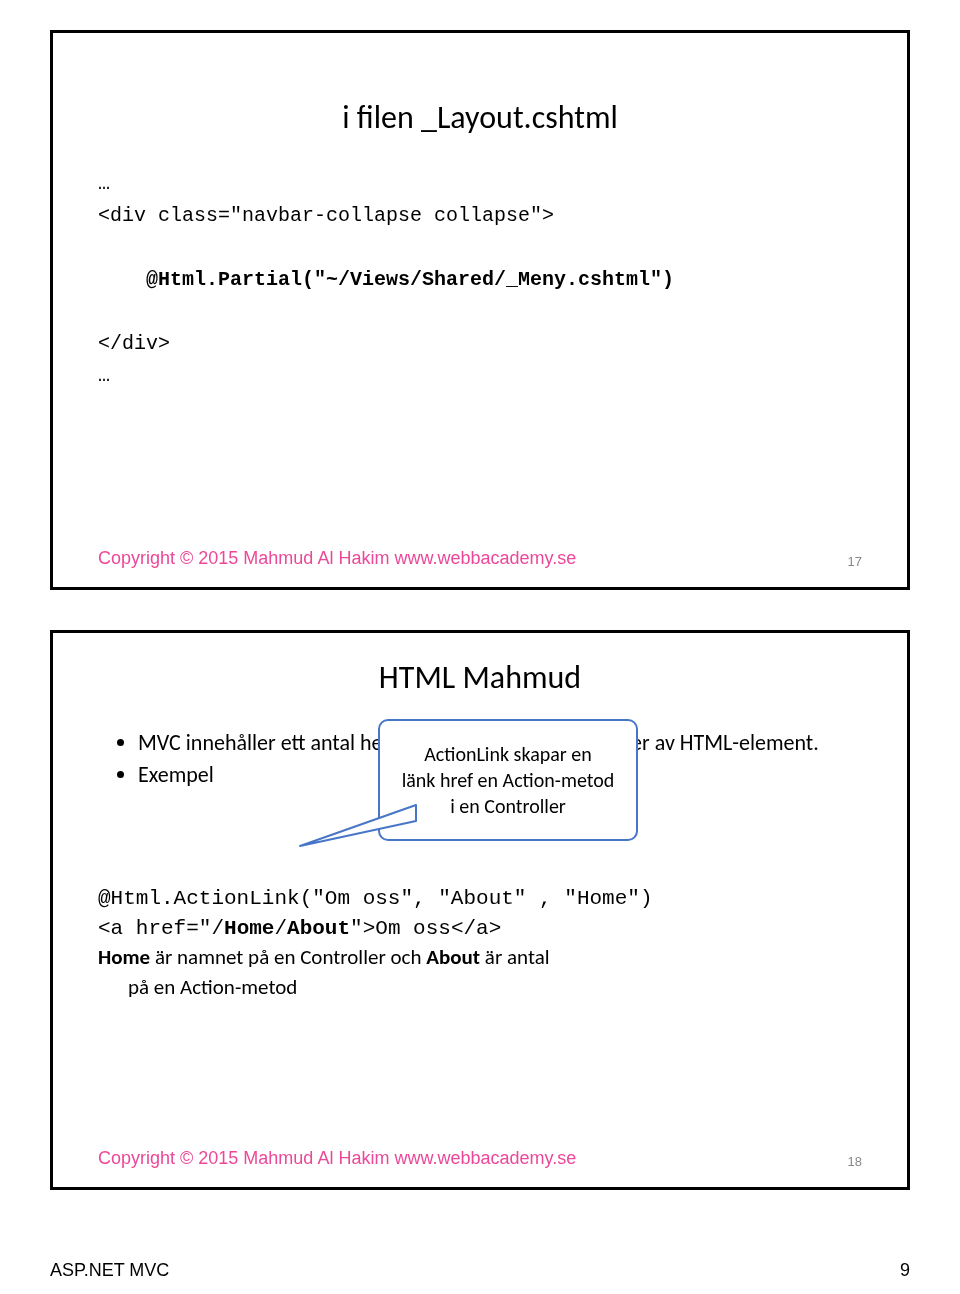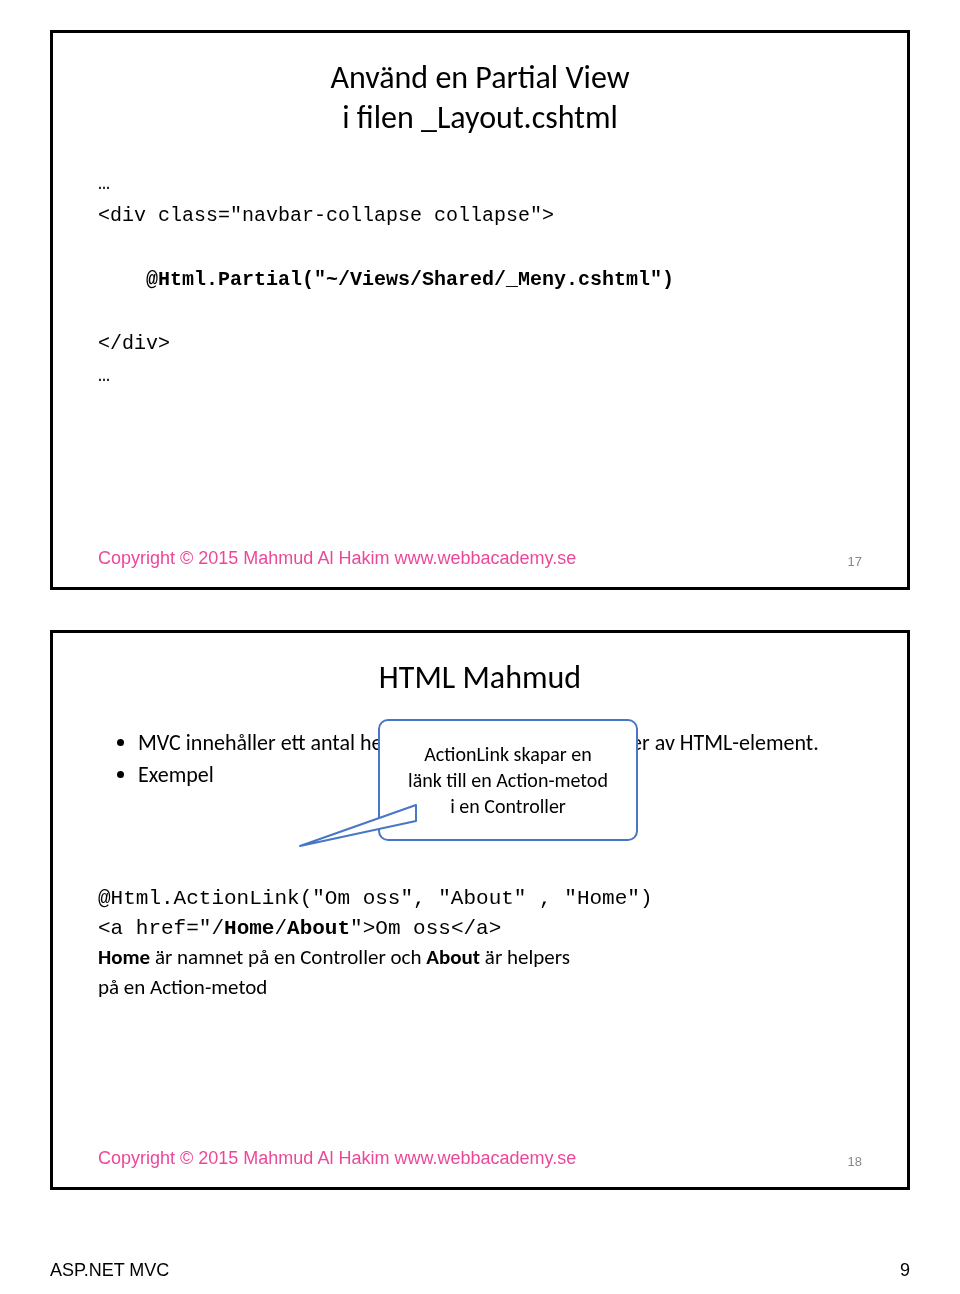--- a/index.html
+++ b/index.html
@@ -90,39 +90,39 @@
     width: 120px;
     height: 45px;
   }
   .callout-tail svg { width: 100%; height: 100%; }
   .result-block {
     margin-top: 95px;
     font-size: 21px;
     line-height: 1.4;
   }
   .mono { font-family: "Courier New", monospace; }
-  .result-indent { }
+  .result-indent { margin-left: 30px; }
   .handout-footer {
     width: 960px;
     padding: 10px 50px 30px 50px;
     display: flex;
     justify-content: space-between;
     font-family: Arial, sans-serif;
     font-size: 18px;
     color: #000;
   }
 </style>
 </head>
 <body>
 
 <div class="page">
 
   <div class="slide">
     <h2 class="slide-title">
-      <span>Använd en Partial View</span><br>
+      <br>
       <span>i filen _Layout.cshtml</span>
     </h2>
     <div class="code-block"><span>…</span>
 <span>&lt;div class="navbar-collapse collapse"&gt;</span>
 
 <span class="indent1 bold">@Html.Partial("~/Views/Shared/_Meny.cshtml")</span>
 
 <span>&lt;/div&gt;</span>
 <span>…</span></div>
     <div class="slide-footer">Copyright © 2015 Mahmud Al Hakim www.webbacademy.se</div>
@@ -132,34 +132,34 @@
   <div class="slide">
     <h2 class="slide-title">HTML Mahmud</h2>
     <ul class="bullet-list">
       <li>MVC innehåller ett antal helpers till de mest vanliga typer av HTML-element.</li>
       <li>Exempel</li>
     </ul>
 
     <div class="callout-wrap">
       <div class="callout">
         <span>ActionLink skapar en</span><br>
-        <span>länk till en Action-metod</span><br>
+        <span>länk href en Action-metod</span><br>
         <span>i en Controller</span>
       </div>
       <div class="callout-tail">
         <svg viewBox="0 0 120 45">
           <path d="M118 2 L2 43 L118 18 Z" fill="#fff" stroke="#4876c7" stroke-width="2" stroke-linejoin="round"></path>
         </svg>
       </div>
     </div>
 
     <div class="result-block">
       <div class="mono">@Html.ActionLink("Om oss", "About" , "Home")</div>
       <div class="mono"><span>&lt;a href="/</span><span class="bold">Home</span><span>/</span><span class="bold">About</span><span>"&gt;Om oss&lt;/a&gt;</span></div>
-      <div><span class="bold">Home</span><span> är namnet på en Controller och </span><span class="bold">About</span><span> är helpers</span></div>
+      <div><span class="bold">Home</span><span> är namnet på en Controller och </span><span class="bold">About</span><span> är antal</span></div>
       <div class="result-indent">på en Action-metod</div>
     </div>
 
     <div class="slide-footer">Copyright © 2015 Mahmud Al Hakim www.webbacademy.se</div>
     <div class="slide-num">18</div>
   </div>
 
 </div>
 
 <div class="handout-footer">

